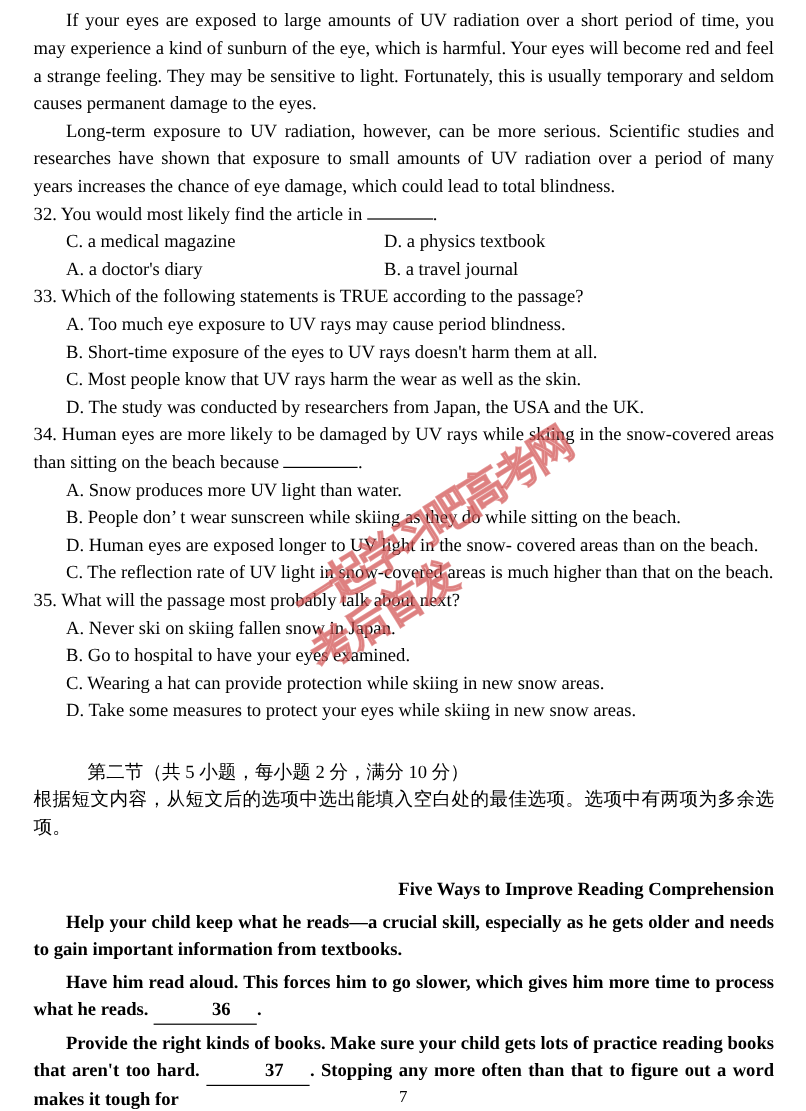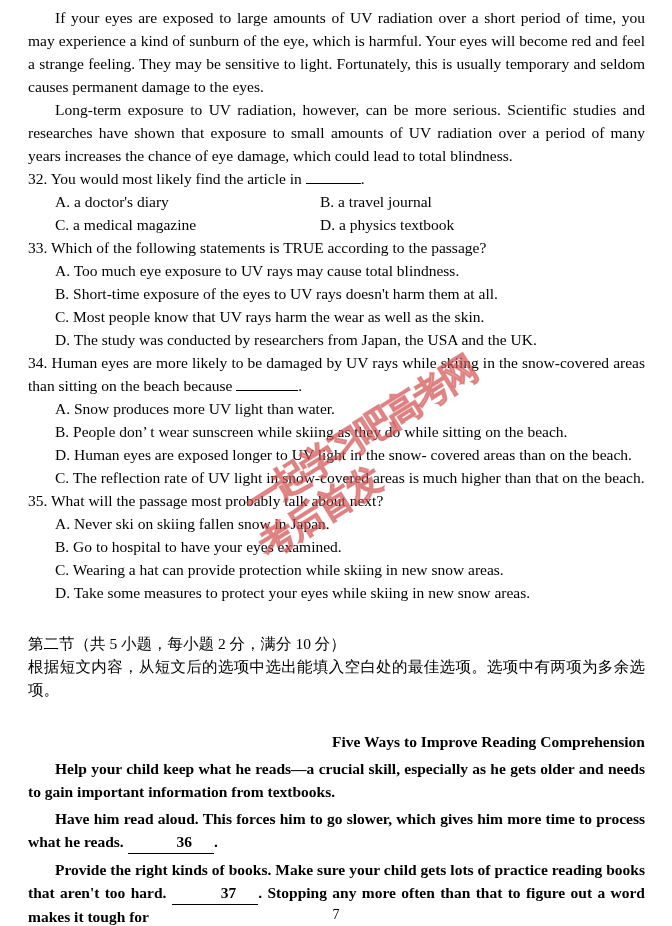--- a/index.html
+++ b/index.html
@@ -30,21 +30,21 @@
     display: inline-block;
     width: 55px; height: 13px;
     border-bottom: 1.4px solid #000;
   }
   .blank-wide { width: 62px; }
   .num-blank {
     display: inline-block;
     padding: 0 22px;
     border-bottom: 1.4px solid #000;
   }
-  .cn-heading { margin-top: 28px; line-height: 23px; }
+  .cn-heading { margin-top: 28px; line-height: 23px; margin-left: 45px; }
   .cn-instruction { line-height: 23px; }
   .passage-title {
     margin-top: 29px;
     text-align: right;
     font-weight: bold;
     line-height: 23px;
   }
   .body-para { margin-top: 4px; font-weight: bold; }
   .page-number {
     position: absolute;
@@ -80,30 +80,30 @@
 </head>
 <body>
 
 <div class="page">
 
   <p class="just indent">If your eyes are exposed to large amounts of UV radiation over a short period of time, you may experience a kind of sunburn of the eye, which is harmful. Your eyes will become red and feel a strange feeling. They may be sensitive to light. Fortunately, this is usually temporary and seldom causes permanent damage to the eyes.</p>
   <p class="just indent">Long-term exposure to UV radiation, however, can be more serious. Scientific studies and researches have shown that exposure to small amounts of UV radiation over a period of many years increases the chance of eye damage, which could lead to total blindness.</p>
 
   <p class="q-stem"><span>32. You would most likely find the article in </span><span class="blank"></span><span>.</span></p>
   <div class="opt-row">
+    <span class="opt-col1">C. a medical magazine</span>
+    <span class="opt-col2">D. a physics textbook</span>
+  </div>
+  <div class="opt-row">
     <span class="opt-col1">A. a doctor's diary</span>
     <span class="opt-col2">B. a travel journal</span>
   </div>
-  <div class="opt-row">
-    <span class="opt-col1">C. a medical magazine</span>
-    <span class="opt-col2">D. a physics textbook</span>
-  </div>
 
   <p class="q-stem">33. Which of the following statements is TRUE according to the passage?</p>
-  <p class="opt">A. Too much eye exposure to UV rays may cause total blindness.</p>
+  <p class="opt">A. Too much eye exposure to UV rays may cause period blindness.</p>
   <p class="opt">B. Short-time exposure of the eyes to UV rays doesn't harm them at all.</p>
   <p class="opt">C. Most people know that UV rays harm the wear as well as the skin.</p>
   <p class="opt">D. The study was conducted by researchers from Japan, the USA and the UK.</p>
 
   <p class="q-stem just"><span>34. Human eyes are more likely to be damaged by UV rays while skiing in the snow-covered areas than sitting on the beach because </span><span class="blank blank-wide"></span><span>.</span></p>
   <p class="opt">A. Snow produces more UV light than water.</p>
   <p class="opt">B. People don’ t wear sunscreen while skiing as they do while sitting on the beach.</p>
   <p class="opt just">D. Human eyes are exposed longer to UV light in the snow- covered areas than on the beach.</p>
   <p class="opt just">C. The reflection rate of UV light in snow-covered areas is much higher than that on the beach.</p>
 

